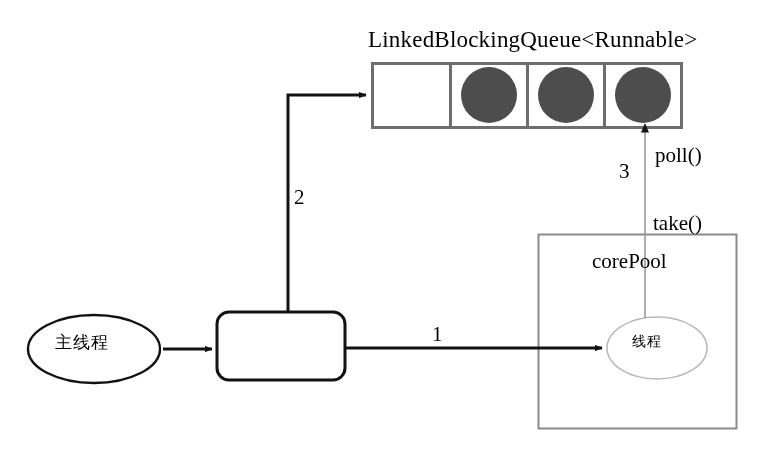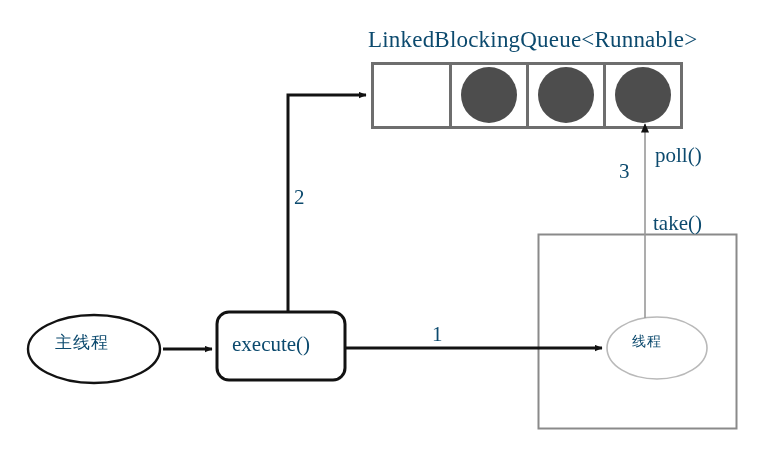--- a/index.html
+++ b/index.html
@@ -19,21 +19,21 @@
   #diagram-svg {
     position: absolute;
     left: 0;
     top: 0;
     width: 770px;
     height: 456px;
   }
   .lbl {
     position: absolute;
     font-family: "Liberation Serif", "DejaVu Serif", serif;
-    color: #0c4a6e;
+    color: #000000;
     white-space: nowrap;
     line-height: 1;
   }
   #queue-title {
     left: 368px;
     top: 28px;
     font-size: 23px;
     letter-spacing: 0.2px;
   }
   #corepool-label {
@@ -128,22 +128,22 @@
 
     <line x1="345" y1="348" x2="602" y2="348" stroke="#121212" stroke-width="3" marker-end="url(#arrow-black)"></line>
 
     <path d="M288,311 L288,95 L366,95" fill="none" stroke="#121212" stroke-width="3" marker-end="url(#arrow-black)"></path>
 
     <path d="M645,318 L645,124" fill="none" stroke="#999999" stroke-width="1.6" marker-end="url(#arrow-black-sm)"></path>
   </svg>
 
   <div class="lbl" id="queue-title">LinkedBlockingQueue&lt;Runnable&gt;</div>
 
+  <div class="lbl" id="corepool-label">corePool</div>
 
-  <div class="lbl" id="execute-label">execute()</div>
 
   <div class="lbl" id="main-thread-label">主线程</div>
 
   <div class="lbl" id="worker-thread-label">线程</div>
 
   <div class="lbl" id="edge2-label">2</div>
 
   <div class="lbl" id="edge1-label">1</div>
 
   <div class="lbl" id="edge3-label">3</div>

